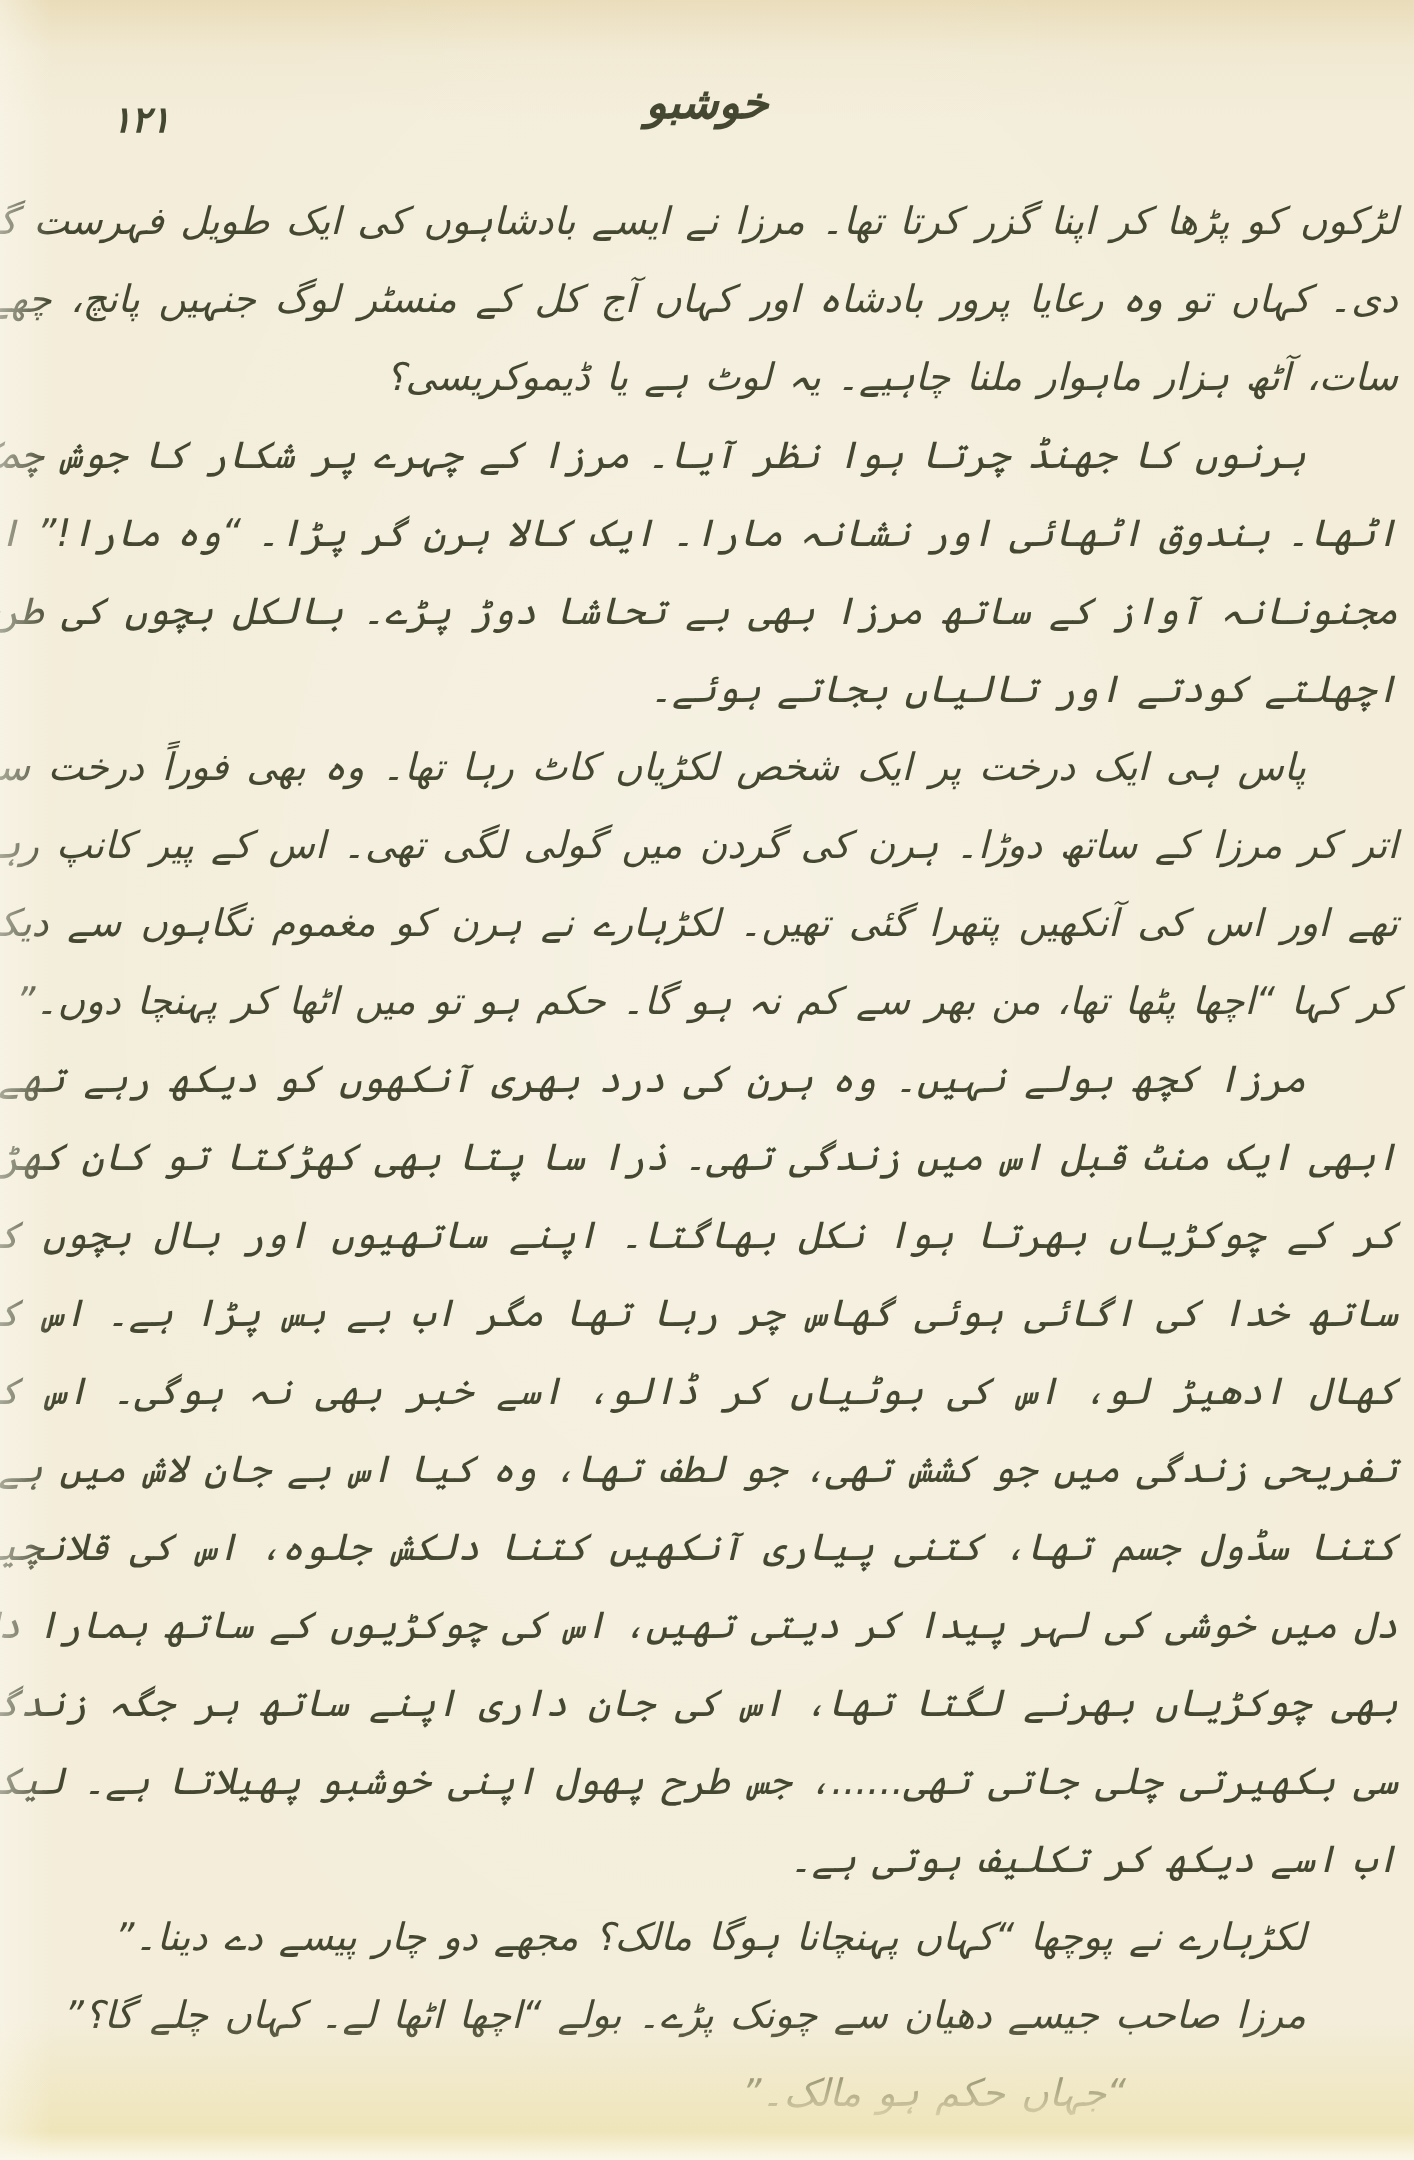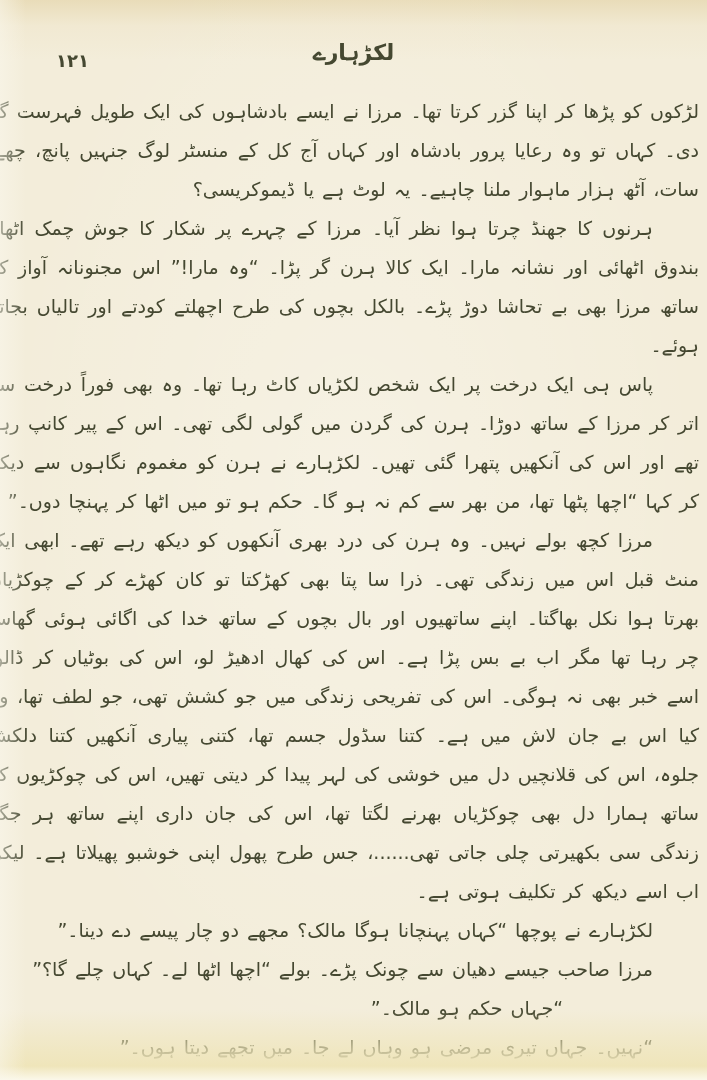--- a/index.html
+++ b/index.html
@@ -13,20 +13,21 @@
   }
 
   .page {
     position: relative;
     width: 707px;
     height: 1080px;
     background:
       radial-gradient(ellipse at 50% 45%, rgba(255,255,255,0.25) 0%, rgba(255,255,255,0) 70%),
       linear-gradient(180deg, #e9dcb9 0px, #f1e9d2 26px, #f3edda 60px);
     color: #454831;
+    font-style: italic;
   }
 
   
   .page::after {
     content: "";
     position: absolute;
     left: 0; right: 0; bottom: 0;
     height: 70px;
     background:
       linear-gradient(0deg, #fbf8ea 0px, #efe5ba 14px, rgba(243,237,218,0) 70px);
@@ -83,21 +84,21 @@
   .indent-normal { text-indent: 46px; }
   .indent-deep   { text-indent: 136px; }
 </style>
 </head>
 <body style="background: rgb(243, 237, 218);">
 
 <div class="page" style="color: rgb(69, 72, 49);">
 
   <header class="page-header">
     <span class="page-number">۱۲۱</span>
-    <span class="book-title">لکڑہارے</span>
+    <span class="book-title">خوشبو</span>
   </header>
 
   <main class="page-text" dir="rtl" lang="ur">
 
   <p class="para indent-none">لڑکوں کو پڑھا کر اپنا گزر کرتا تھا۔ مرزا نے ایسے بادشاہوں کی ایک طویل فہرست گنا دی۔ کہاں تو وہ رعایا پرور بادشاہ اور کہاں آج کل کے منسٹر لوگ جنہیں پانچ، چھے، سات، آٹھ ہزار ماہوار ملنا چاہیے۔ یہ لوٹ ہے یا ڈیموکریسی؟</p>
       <p class="para indent-normal">ہرنوں کا جھنڈ چرتا ہوا نظر آیا۔ مرزا کے چہرے پر شکار کا جوش چمک اٹھا۔ بندوق اٹھائی اور نشانہ مارا۔ ایک کالا ہرن گر پڑا۔ “وہ مارا!” اس مجنونانہ آواز کے ساتھ مرزا بھی بے تحاشا دوڑ پڑے۔ بالکل بچوں کی طرح اچھلتے کودتے اور تالیاں بجاتے ہوئے۔</p>
       <p class="para indent-normal">پاس ہی ایک درخت پر ایک شخص لکڑیاں کاٹ رہا تھا۔ وہ بھی فوراً درخت سے اتر کر مرزا کے ساتھ دوڑا۔ ہرن کی گردن میں گولی لگی تھی۔ اس کے پیر کانپ رہے تھے اور اس کی آنکھیں پتھرا گئی تھیں۔ لکڑہارے نے ہرن کو مغموم نگاہوں سے دیکھ کر کہا “اچھا پٹھا تھا، من بھر سے کم نہ ہو گا۔ حکم ہو تو میں اٹھا کر پہنچا دوں۔”</p>
       <p class="para indent-normal">مرزا کچھ بولے نہیں۔ وہ ہرن کی درد بھری آنکھوں کو دیکھ رہے تھے۔ ابھی ایک منٹ قبل اس میں زندگی تھی۔ ذرا سا پتا بھی کھڑکتا تو کان کھڑے کر کے چوکڑیاں بھرتا ہوا نکل بھاگتا۔ اپنے ساتھیوں اور بال بچوں کے ساتھ خدا کی اگائی ہوئی گھاس چر رہا تھا مگر اب بے بس پڑا ہے۔ اس کی کھال ادھیڑ لو، اس کی بوٹیاں کر ڈالو، اسے خبر بھی نہ ہوگی۔ اس کی تفریحی زندگی میں جو کشش تھی، جو لطف تھا، وہ کیا اس بے جان لاش میں ہے۔ کتنا سڈول جسم تھا، کتنی پیاری آنکھیں کتنا دلکش جلوہ، اس کی قلانچیں دل میں خوشی کی لہر پیدا کر دیتی تھیں، اس کی چوکڑیوں کے ساتھ ہمارا دل بھی چوکڑیاں بھرنے لگتا تھا، اس کی جان داری اپنے ساتھ ہر جگہ زندگی سی بکھیرتی چلی جاتی تھی......، جس طرح پھول اپنی خوشبو پھیلاتا ہے۔ لیکن اب اسے دیکھ کر تکلیف ہوتی ہے۔</p>
       <p class="para indent-normal">لکڑہارے نے پوچھا “کہاں پہنچانا ہوگا مالک؟ مجھے دو چار پیسے دے دینا۔”</p>
       <p class="para indent-normal">مرزا صاحب جیسے دھیان سے چونک پڑے۔ بولے “اچھا اٹھا لے۔ کہاں چلے گا؟”</p>

